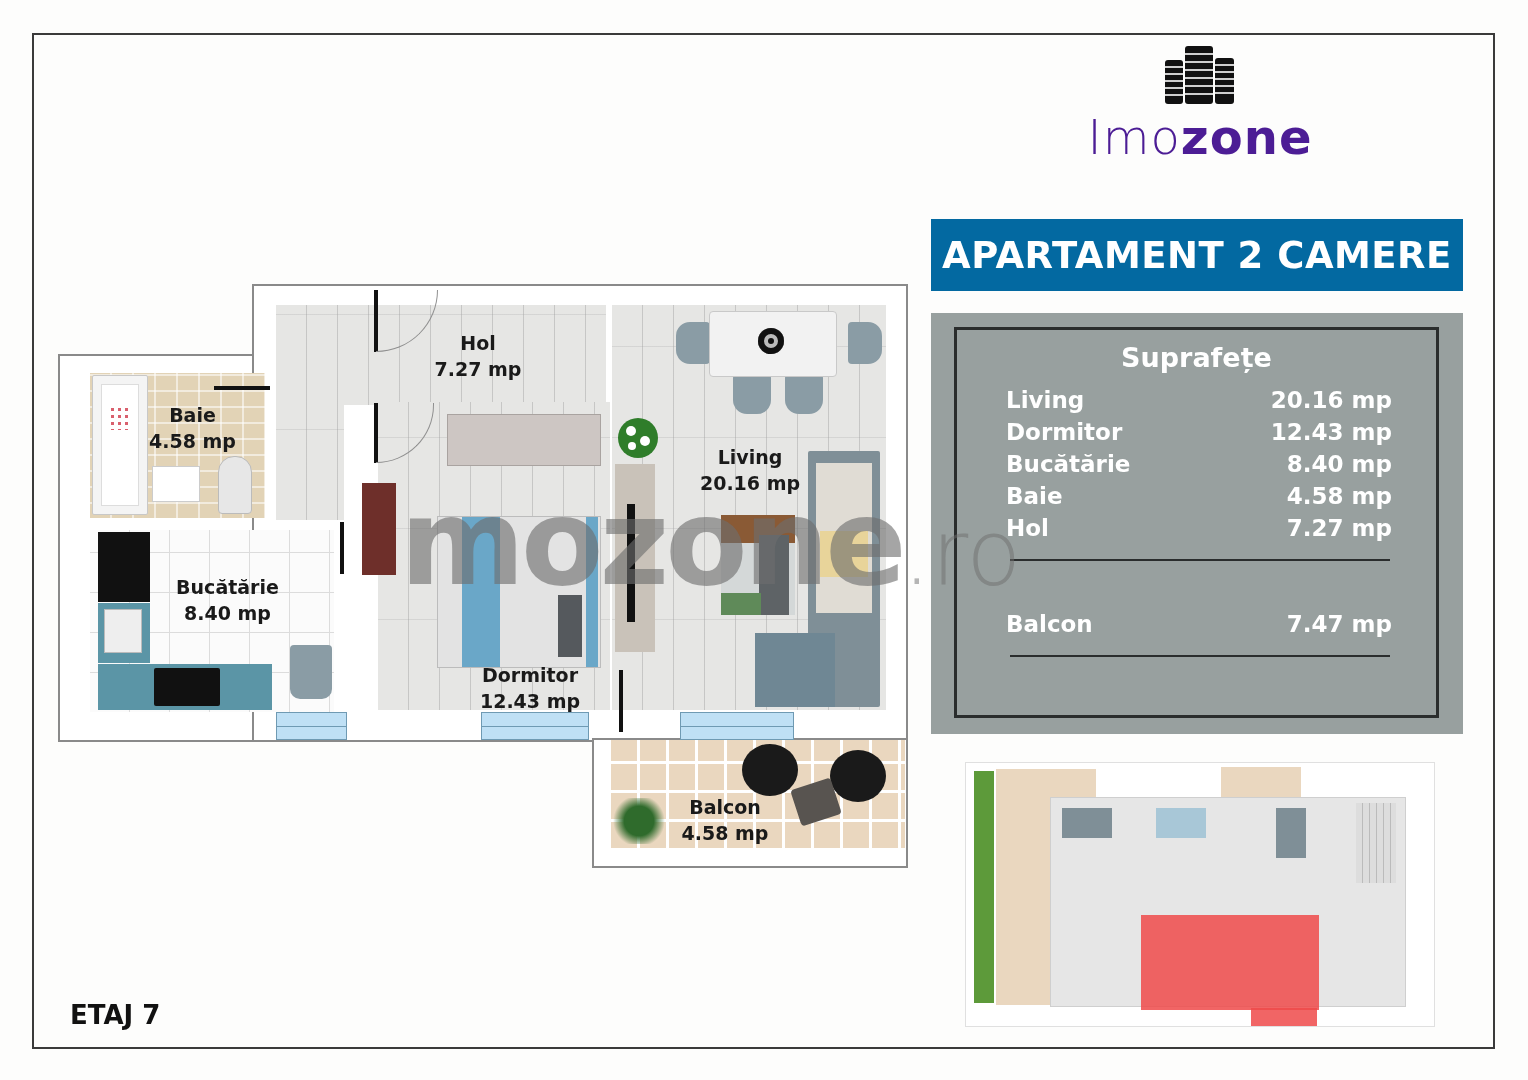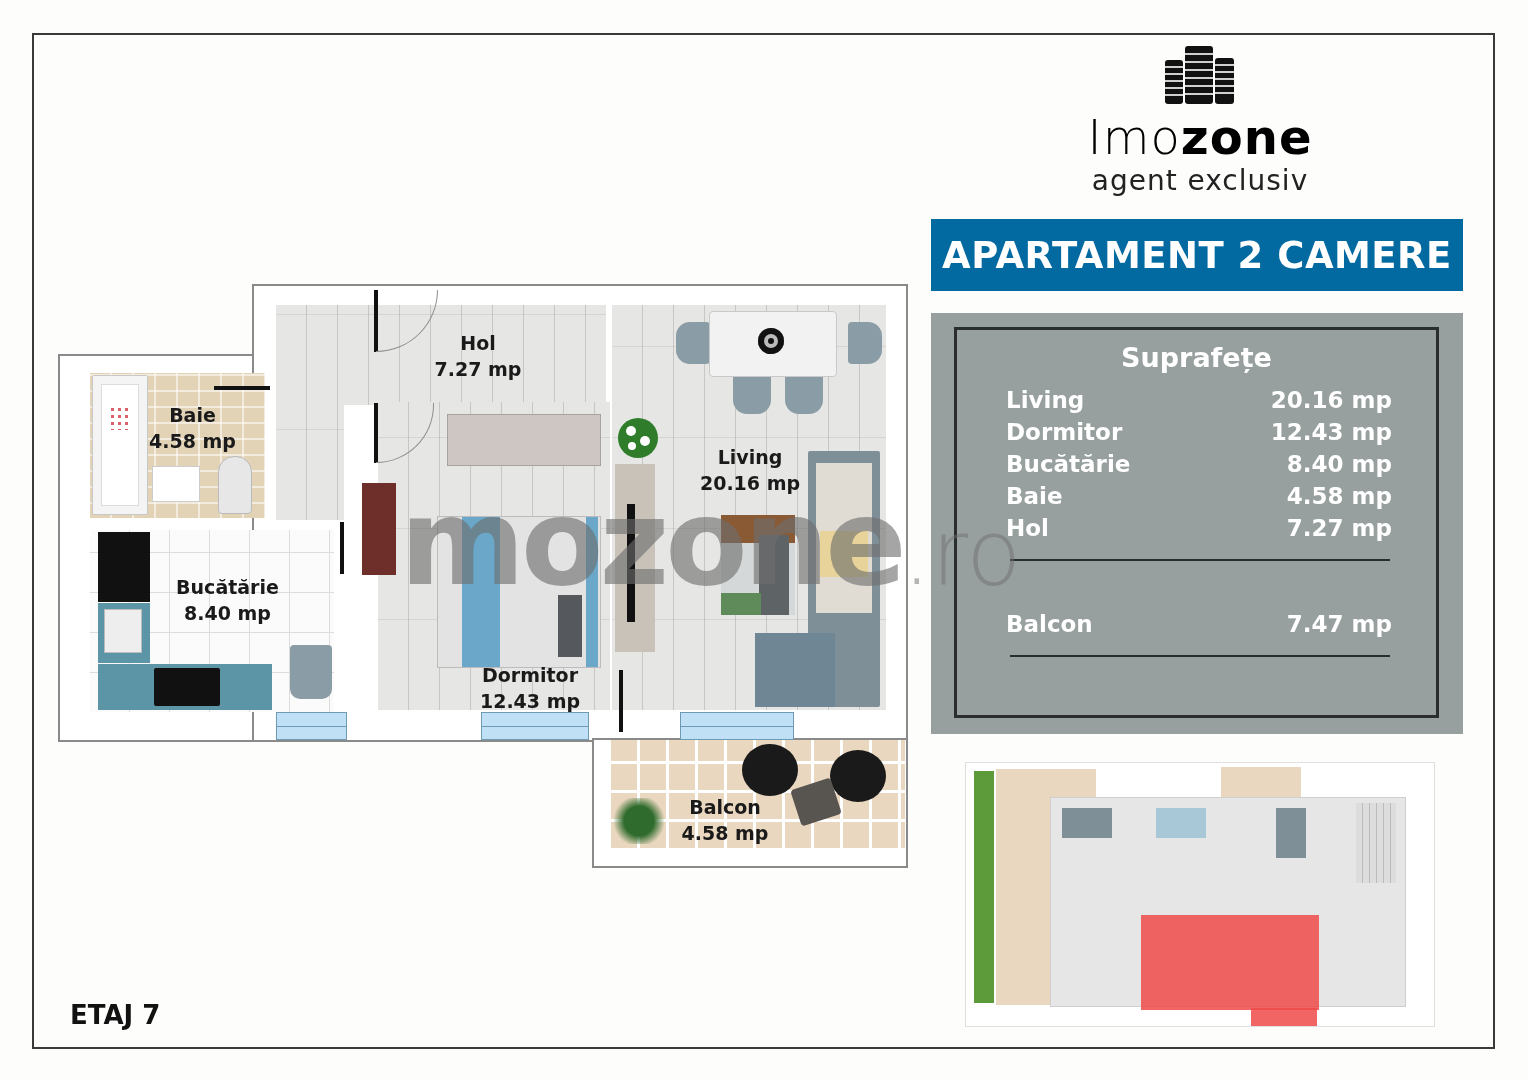--- a/index.html
+++ b/index.html
@@ -4,21 +4,21 @@
 <style>
   * { box-sizing: border-box; margin: 0; padding: 0; }
   html, body { width: 1528px; height: 1080px; background: #fdfdfc; overflow: hidden; }
   body { position: relative; font-family: "DejaVu Sans", sans-serif; }
 
   .frame { position: absolute; left: 32px; top: 33px; width: 1463px; height: 1016px; border: 2px solid #3a3a3a; }
 
   
   .logo { position: absolute; left: 1050px; top: 44px; width: 300px; text-align: center; }
   .logo-icon { display: block; margin: 0 auto; width: 74px; height: 62px; }
-  .logo-name { font-family: "DejaVu Sans", sans-serif; font-size: 48px; letter-spacing: 1px; color: #000000; line-height: 50px; margin-top: 6px; }
+  .logo-name { font-family: "DejaVu Sans", sans-serif; font-size: 48px; letter-spacing: 1px; color: #4c1d95; line-height: 50px; margin-top: 6px; }
   .logo-name .thin { font-weight: 300; }
   .logo-name .bold { font-weight: 700; }
   .logo-tag { font-family: "DejaVu Sans", sans-serif; font-size: 28px; color: #222; letter-spacing: 1px; margin-top: 2px; line-height: 34px; }
 
   
   .title-banner { position: absolute; left: 931px; top: 219px; width: 532px; height: 72px; background: #0369a1; display: flex; align-items: center; justify-content: center; }
   .title-banner span { color: #fff; font-family: "DejaVu Sans", sans-serif; font-weight: 700; font-size: 37px; letter-spacing: 0.5px; }
 
   
   .areas-panel { position: absolute; left: 931px; top: 313px; width: 532px; height: 421px; background: #98a09f; }
@@ -102,21 +102,20 @@
       <line x1="52" y1="21" x2="71" y2="21"></line>
         <line x1="52" y1="28" x2="71" y2="28"></line>
         <line x1="52" y1="35" x2="71" y2="35"></line>
         <line x1="52" y1="42" x2="71" y2="42"></line>
         <line x1="52" y1="49" x2="71" y2="49"></line>
     </g>
   </svg>
   <div class="logo-name">
     <span class="thin">Imo</span><span class="bold">zone</span>
   </div>
-  <div class="logo-tag">agent exclusiv</div>
 </div>
 
 <div class="title-banner">
   <span>APARTAMENT 2 CAMERE</span>
 </div>
 
 <div class="areas-panel">
   <div class="areas-inner">
     <div class="areas-title">Suprafețe</div>
 

